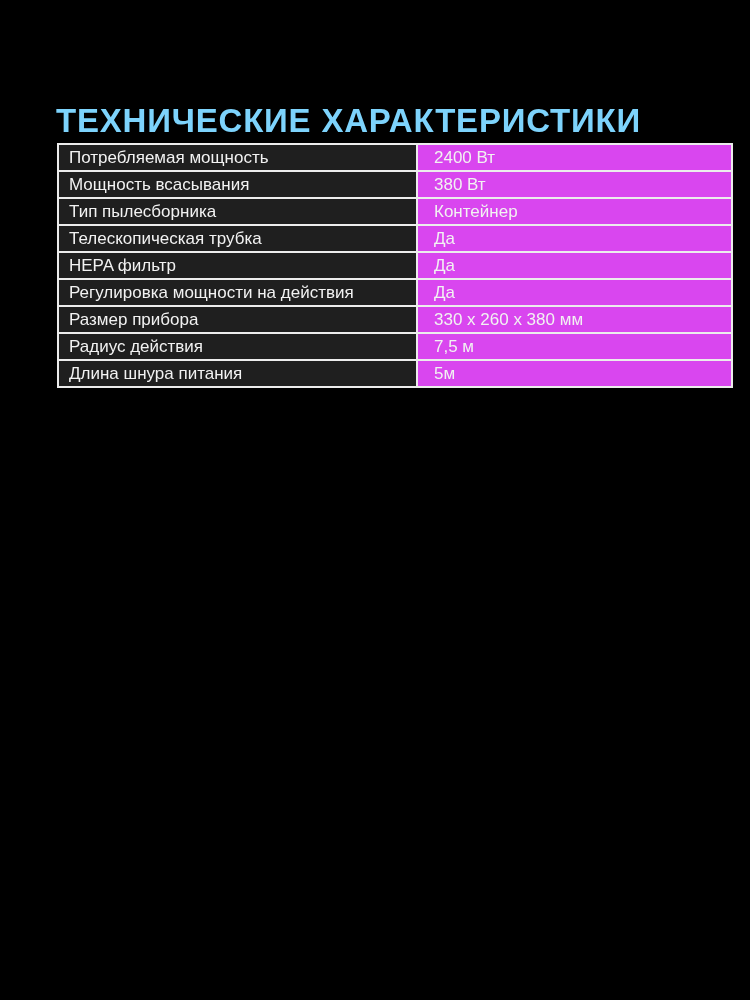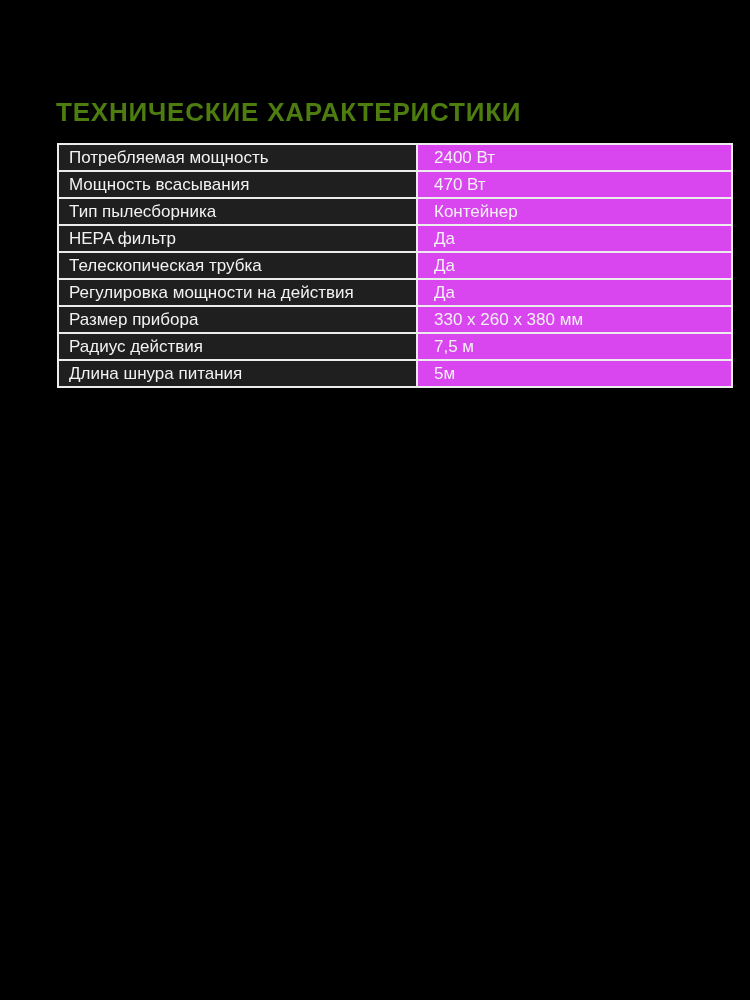--- a/index.html
+++ b/index.html
@@ -12,24 +12,24 @@
     background: #000000;
     position: relative;
     font-family: "Liberation Sans", sans-serif;
     overflow: hidden;
   }
   .page-title {
     position: absolute;
     left: 56px;
     top: 80px;
     width: 660px;
-    font-size: 26px;
+    font-size: 33px;
     font-weight: bold;
     letter-spacing: 0.8px;
-    color: #4d7c0f;
+    color: #7dd3fc;
     white-space: nowrap;
   }
   .spec-table {
     position: absolute;
     left: 57px;
     top: 143px;
     width: 640px;
     border-collapse: collapse;
     table-layout: fixed;
   }
@@ -60,32 +60,32 @@
 <h1 class="page-title">ТЕХНИЧЕСКИЕ ХАРАКТЕРИСТИКИ</h1>
 
 <table class="spec-table">
   <tbody>
       <tr>
         <td class="label-cell">Потребляемая мощность</td>
         <td class="value-cell">2400 Вт</td>
       </tr>
       <tr>
         <td class="label-cell">Мощность всасывания</td>
-        <td class="value-cell">470 Вт</td>
+        <td class="value-cell">380 Вт</td>
       </tr>
       <tr>
         <td class="label-cell">Тип пылесборника</td>
         <td class="value-cell">Контейнер</td>
       </tr>
       <tr>
-        <td class="label-cell">HEPA фильтр</td>
+        <td class="label-cell">Телескопическая трубка</td>
         <td class="value-cell">Да</td>
       </tr>
       <tr>
-        <td class="label-cell">Телескопическая трубка</td>
+        <td class="label-cell">HEPA фильтр</td>
         <td class="value-cell">Да</td>
       </tr>
       <tr>
         <td class="label-cell">Регулировка мощности на действия</td>
         <td class="value-cell">Да</td>
       </tr>
       <tr>
         <td class="label-cell">Размер прибора</td>
         <td class="value-cell">330 x 260 x 380 мм</td>
       </tr>

